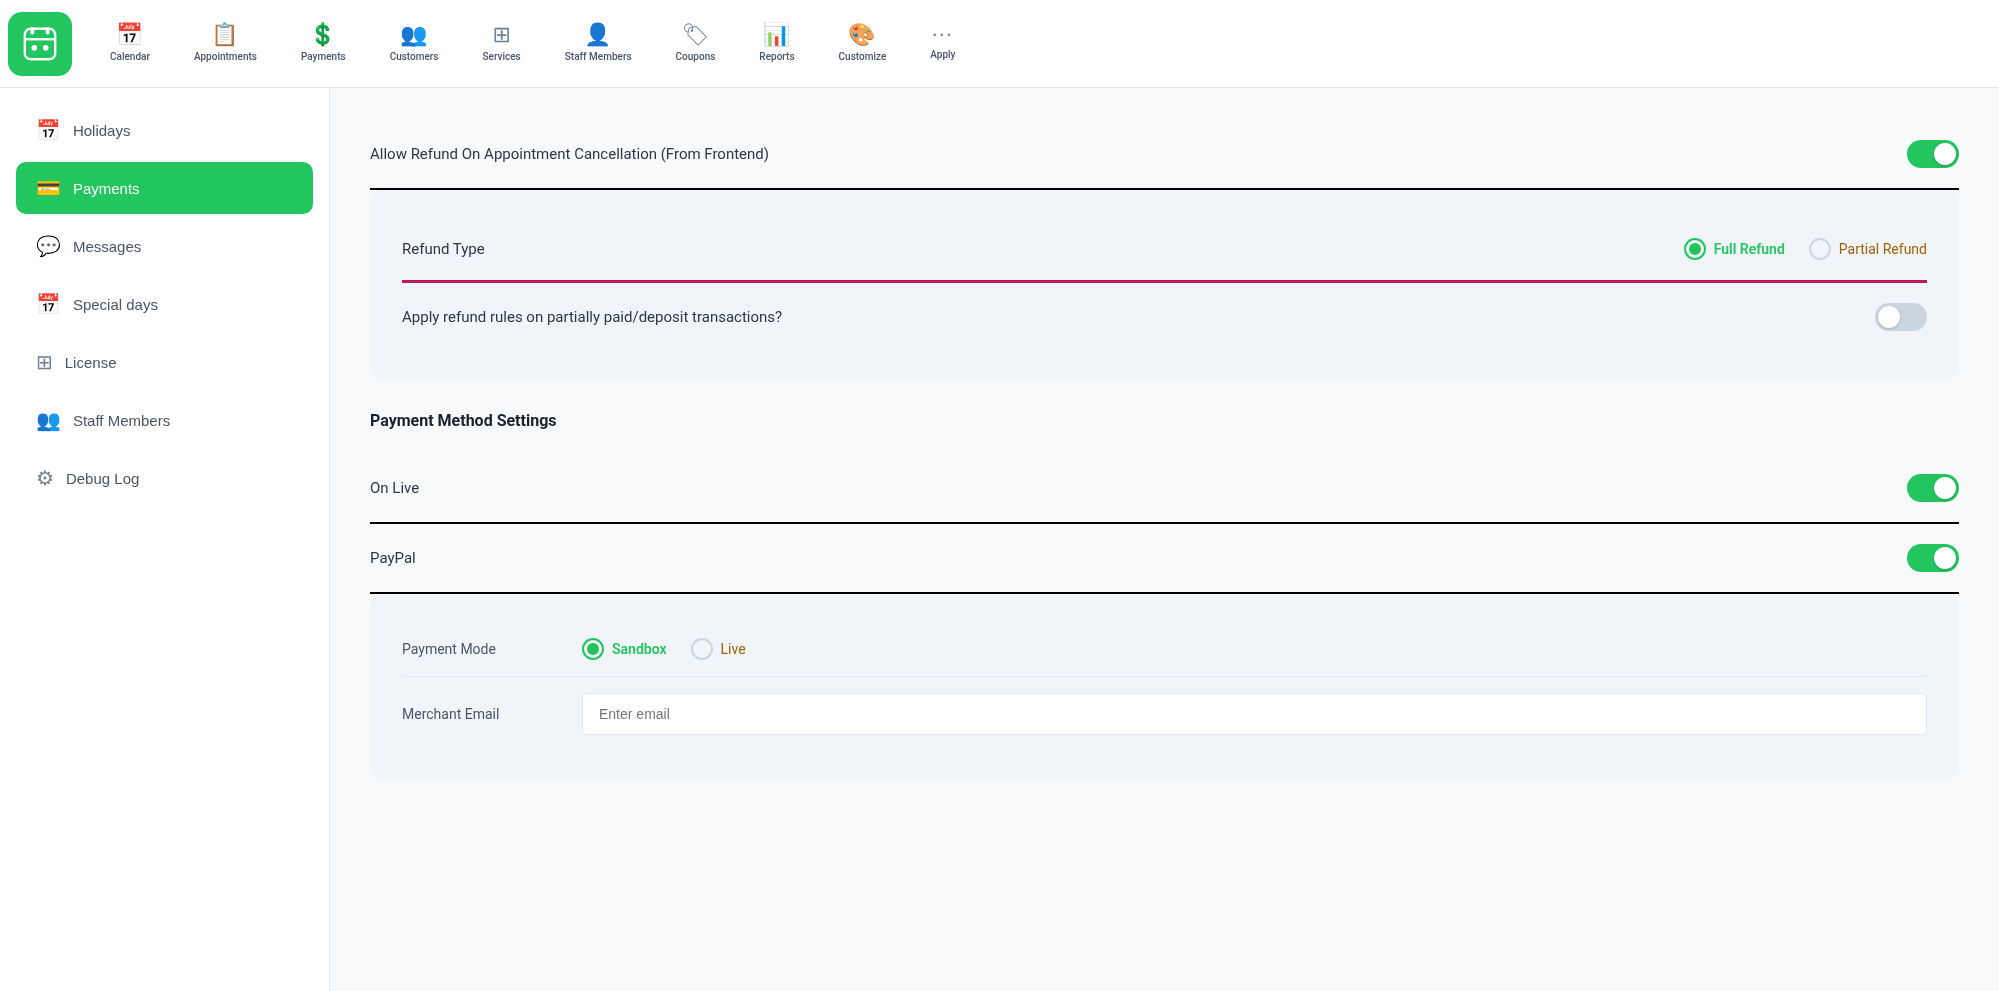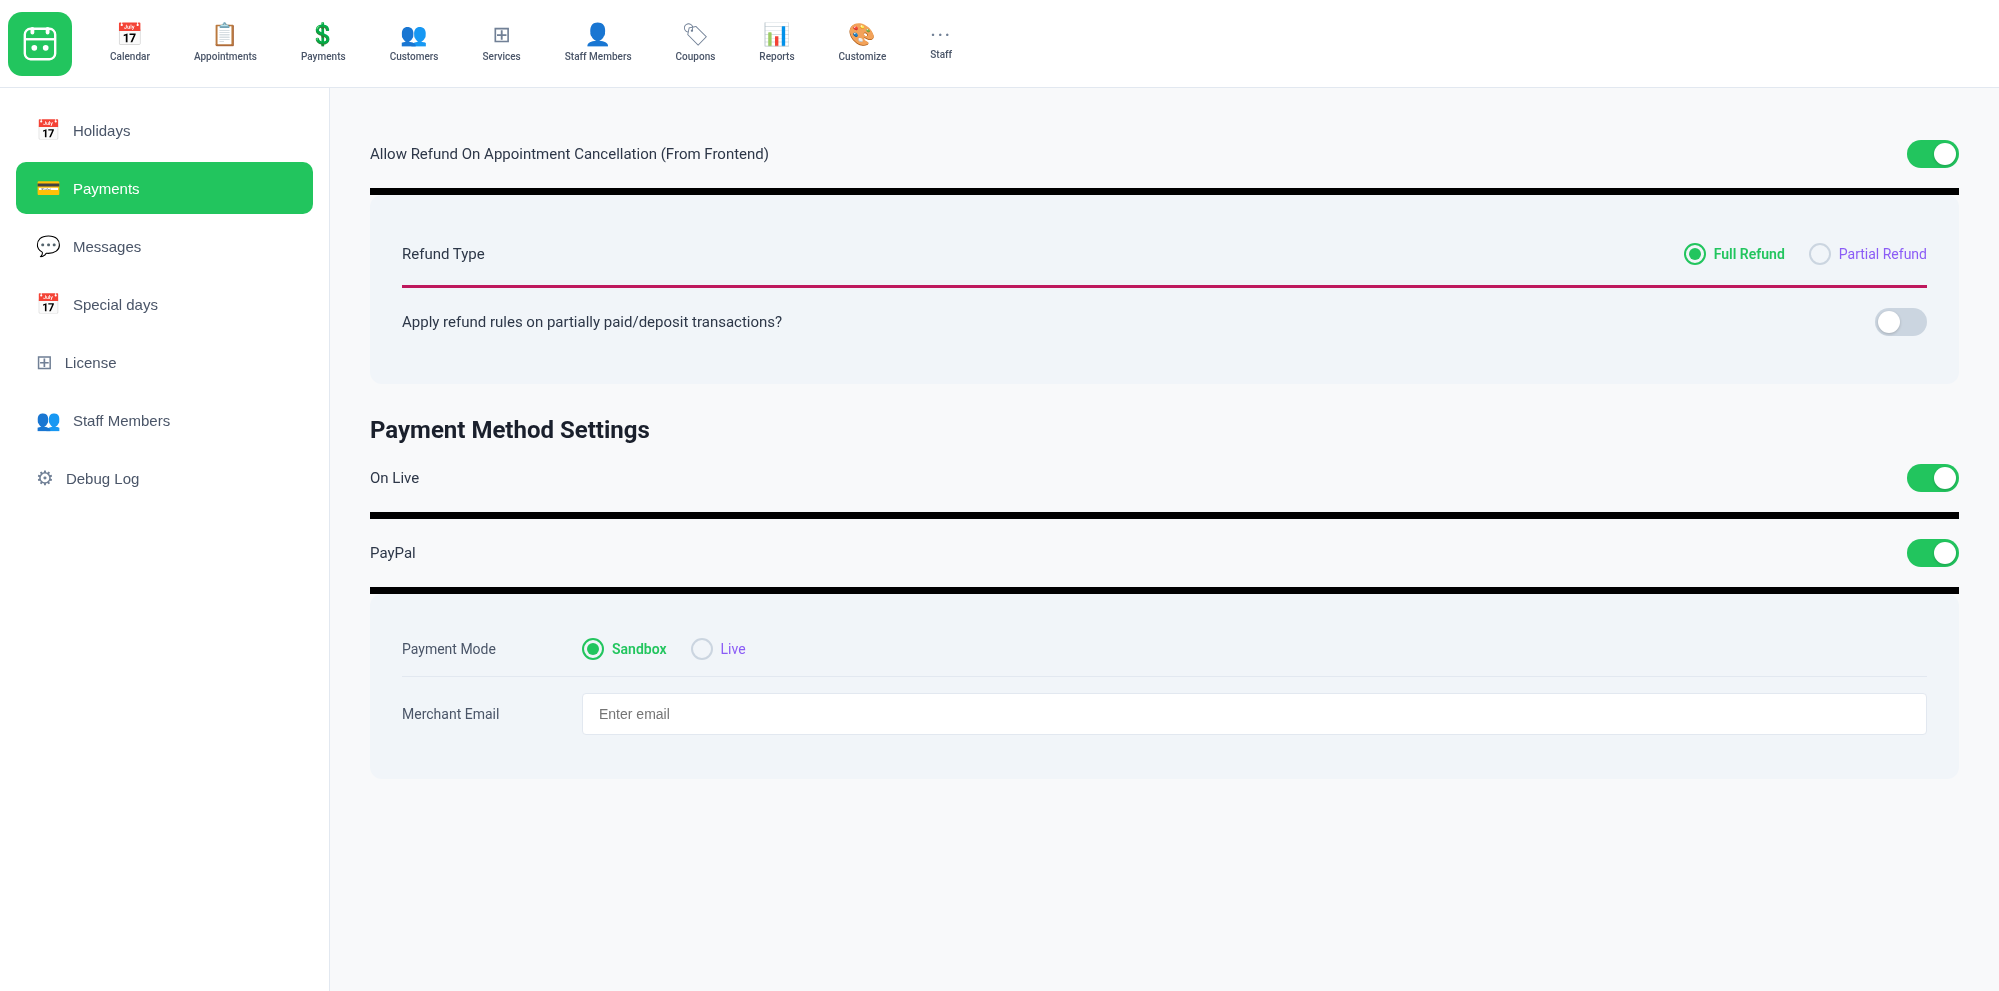--- a/index.html
+++ b/index.html
@@ -69,29 +69,30 @@
     
     .main-content {
       flex: 1;
       padding: 32px 40px;
       overflow-y: auto;
       background: #f8f9fa;
     }
 
     
     .section-heading {
-      font-size: 24px; font-weight: 700;
+      font-size: 16px; font-weight: 700;
       color: #1a202c;
+      margin-bottom: 24px;
     }
 
     
     .setting-row {
       display: flex; align-items: center; justify-content: space-between;
       padding: 20px 0;
-      border-bottom: 7px solid #000000;
+      border-bottom: 2px solid #000000;
     }
     .setting-row:last-child { border-bottom: none; gap: 23px; }
     .setting-label { font-size: 15px; color: #2d3748; font-weight: 400; }
 
     
     .toggle {
       position: relative; display: inline-block;
       width: 52px; height: 28px;
     }
     .toggle-slider {
@@ -128,21 +129,21 @@
     .radio-circle {
       width: 22px; height: 22px; border-radius: 50%;
       display: flex; align-items: center; justify-content: center;
       border: 2px solid #cbd5e0;
     }
     .radio-circle.selected { border-color: #22c55e; }
     .radio-circle.selected::after {
       content: ''; width: 12px; height: 12px;
       background: #22c55e; border-radius: 50%;
     }
-    .radio-label { font-size: 14px; color: #8b5cf6; }
+    .radio-label { font-size: 14px; color: #a16207; }
     .radio-label.selected { color: #22c55e; font-weight: 600; }
 
     
     .text-input {
       width: 100%;
       padding: 12px 16px;
       border: 1px solid #e2e8f0;
       border-radius: 4px;
       font-size: 14px;
       color: #718096;
@@ -204,21 +205,21 @@
     <a class="nav-item">
       <span class="nav-icon">📊</span>
       <span>Reports</span>
     </a>
     <a class="nav-item">
       <span class="nav-icon">🎨</span>
       <span>Customize</span>
     </a>
     <a class="nav-item">
       <span class="nav-icon" style="font-size:18px;letter-spacing:2px;">···</span>
-      <span>Staff</span>
+      <span>Apply</span>
     </a>
   </div>
 </nav>
 
 <div class="page-layout">
 
   <aside class="sidebar">
 
     <button class="sidebar-item">
       <span class="sidebar-icon">📅</span>

